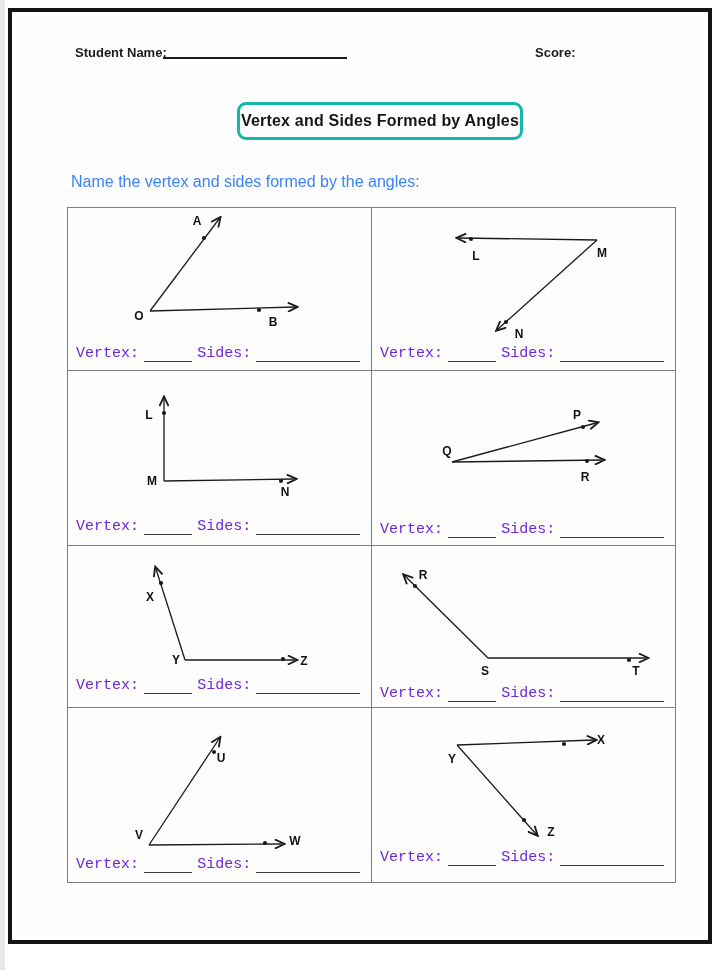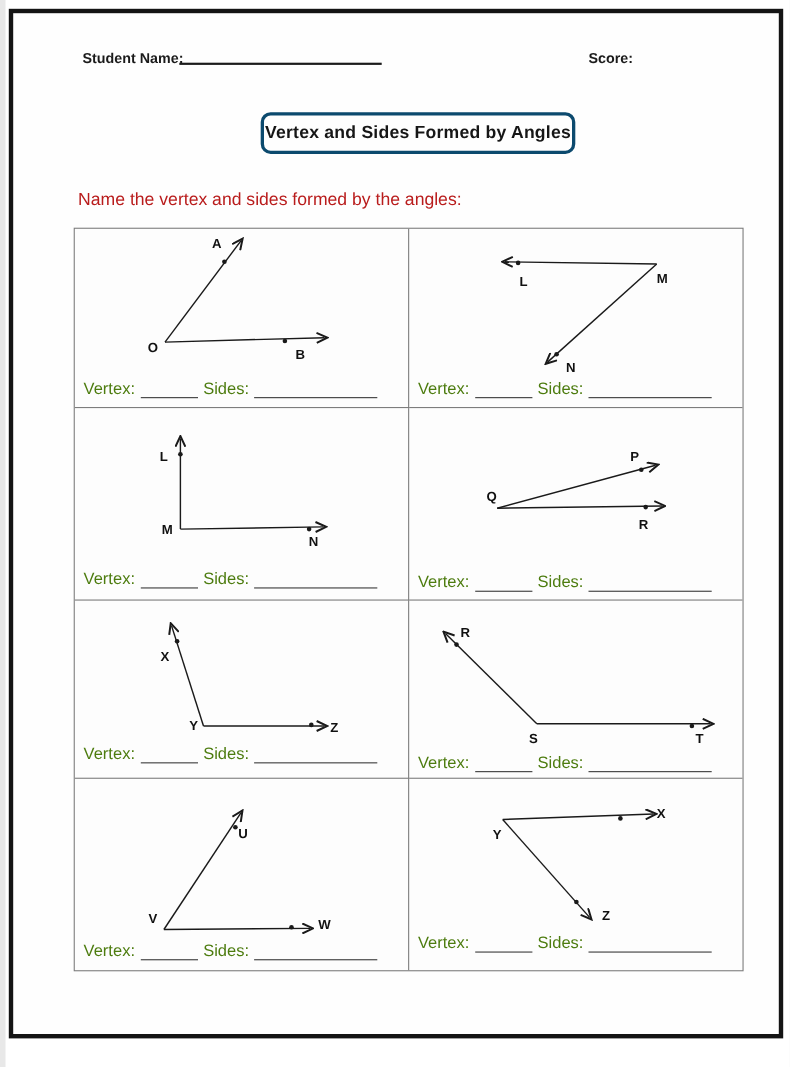--- a/index.html
+++ b/index.html
@@ -6,35 +6,35 @@
   html,body { width:718px; height:970px; background:#f4f4f4; font-family:"Liberation Sans",sans-serif; }
   #page { position:relative; width:718px; height:970px; background:#ffffff; overflow:hidden; }
   #frame { position:absolute; left:8px; top:8px; width:704px; height:936px; border:4px solid #141414; background:#fefefe; }
 
   .hdr-label { position:absolute; font-size:13px; font-weight:bold; color:#1b1b1b; }
   #student-name { left:63px; top:33px; }
   #score { left:523px; top:33px; }
   #name-blank { position:absolute; left:151px; top:30px; width:184px; border-bottom:2px solid #1b1b1b; height:17px; }
 
   #title-box { position:absolute; left:225px; top:90px; width:286px; height:38px;
-    border:3px solid #0c4a6e; border-radius:9px; display:flex; align-items:center; justify-content:center;text-align:right; }
+    border:3px solid #14b8a6; border-radius:9px; display:flex; align-items:center; justify-content:center;text-align:right; }
   #title-box span { font-size:16px; font-weight:bold; color:#161616; letter-spacing:0.2px; }
 
-  #instruction { position:absolute; left:59px; top:161px; font-size:16px; color:#b91c1c; }
+  #instruction { position:absolute; left:59px; top:161px; font-size:16px; color:#3b82f6; }
 
   #grid { position:absolute; left:55px; top:195px; width:609px; height:676px;
     border:1px solid #7d7d7d; display:grid; grid-template-columns:304px 303px;
     grid-template-rows:163px 175px 162px 174px; background:#fdfdfd; }
   .cell { position:relative; overflow:hidden; }
   .cell.bR { border-right:1px solid #7d7d7d; }
   .cell.bB { border-bottom:1px solid #7d7d7d; }
   .cell svg { position:absolute; left:0; top:0; }
   .cell svg text { font-family:"Liberation Sans",sans-serif; font-size:12px; font-weight:bold; fill:#111; }
 
-  .answer { position:absolute; left:8px; right:6px; display:flex; align-items:flex-end; font-size:15px; color:#4d7c0f; }
+  .answer { position:absolute; left:8px; right:6px; display:flex; align-items:flex-end; font-size:15px; color:#6d28d9;font-family:Liberation Mono, monospace; }
   .answer .blank { border-bottom:1.5px solid #3a3a3a; height:18px; margin:0 5px; }
   .answer .b1 { width:52px; }
   .answer .b2 { width:112px; }
 
   #footer { position:absolute; left:60px; top:947px; font-size:12.5px; color:#1d1d1d; }
   #footer a { text-decoration:underline; }
 
   .edge-artifact { position:absolute; left:0; top:0; width:5px; height:970px; background:#d8d8d8; opacity:0.6; }
 </style>
 </head>

